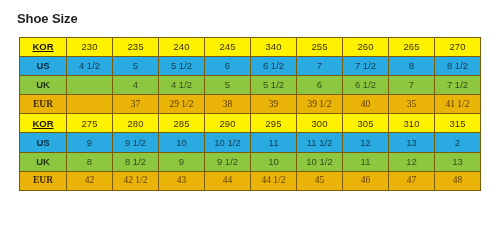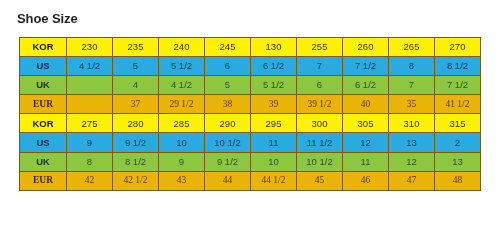--- a/index.html
+++ b/index.html
@@ -48,21 +48,21 @@
     overflow: hidden;
     white-space: nowrap;
   }
   td.label {
     font-weight: bold;
     font-size: 10.5px;
     width: 46px;
   }
   
   tr.r-kor td { background: #fff200; color: #3a3000; }
-  tr.r-kor td.label { color: #1a1500; }
+  tr.r-kor td.label { color: #1a1500; text-decoration: underline; }
   tr.r-us  td { background: #29abe2; color: #0d3b52; border-color: #1b7aa3; }
   tr.r-us  td.label { color: #07283a; margin-top: 48px; }
   tr.r-uk  td { background: #8dc63f; color: #33501a; border-color: #5d8b22; }
   tr.r-uk  td.label { color: #22370f; }
   tr.r-eur td { background: #eab308; color: #5b3b06; border-color: #a9720d; font-family: Liberation Serif, serif; }
   tr.r-eur td.label { color: #40290a; }
   td.empty { color: transparent; }
 </style>
 </head>
 <body>
@@ -72,21 +72,21 @@
   <div id="title">Shoe Size</div>
 
   <table id="size-table">
     <tbody>
         <tr class="r-kor">
           <td class="label">KOR</td>
           <td>230</td>
           <td>235</td>
           <td>240</td>
           <td>245</td>
-          <td>130</td>
+          <td>340</td>
           <td>255</td>
           <td>260</td>
           <td>265</td>
           <td>270</td>
         </tr>
         <tr class="r-us">
           <td class="label">US</td>
           <td>4 1/2</td>
           <td>5</td>
           <td>5 1/2</td>

